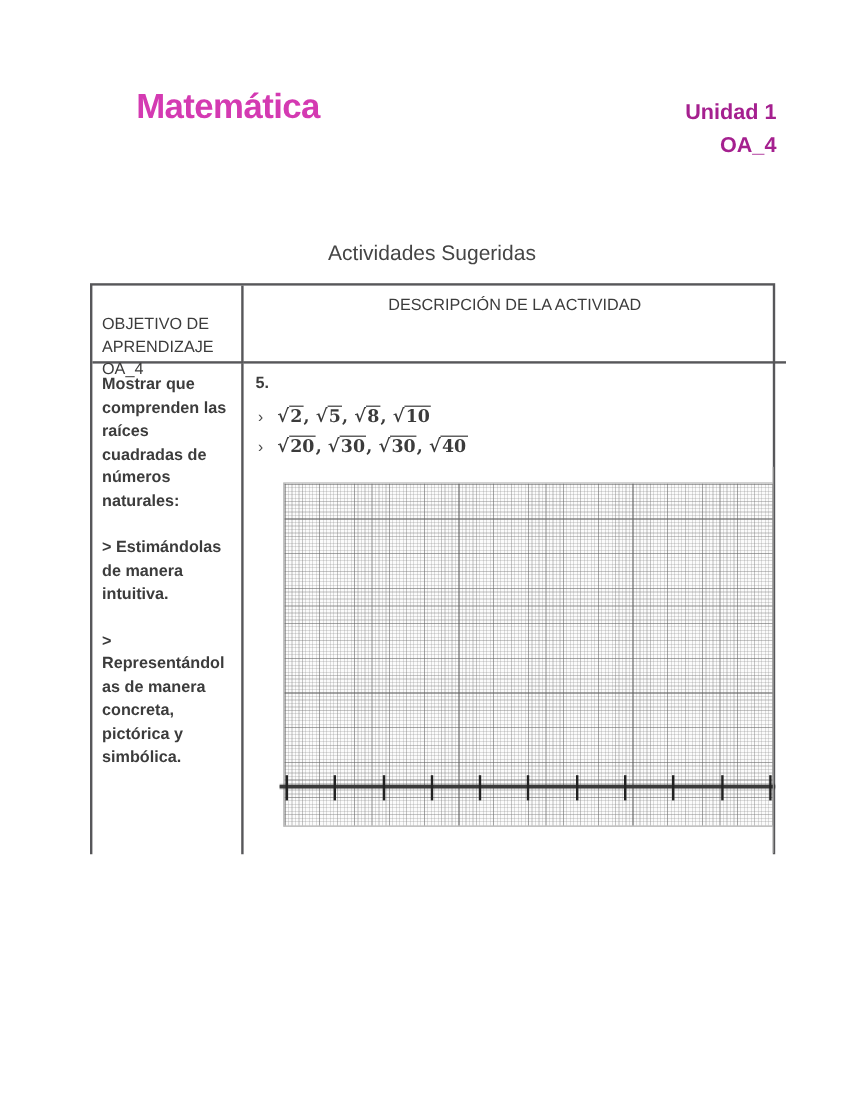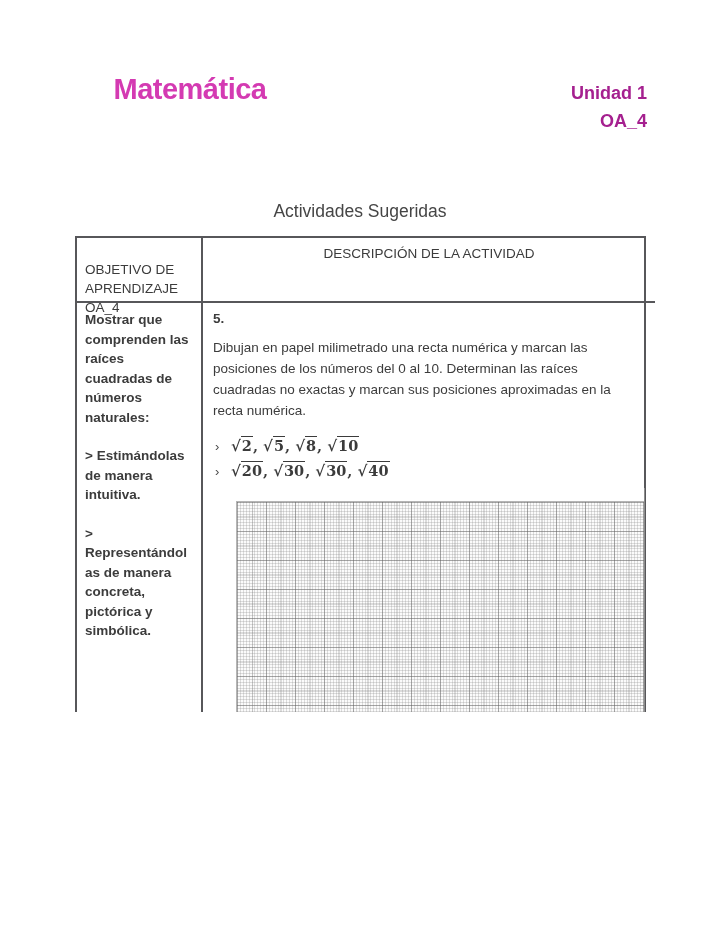--- a/index.html
+++ b/index.html
@@ -112,21 +112,20 @@
     <div class="cell hrow hcell c2">DESCRIPCIÓN DE LA ACTIVIDAD</div>
 
     <div class="cell obj-cell c1">
       <p>Mostrar que comprenden las raíces cuadradas de números naturales:</p>
       <p>&gt; Estimándolas de manera intuitiva.</p>
       <p>&gt; Representándolas de manera concreta, pictórica y simbólica.</p>
     </div>
 
     <div class="cell act-cell c2">
       <p class="act-num">5.</p>
-      <p class="act-desc">Dibujan en papel milimetrado una recta numérica y marcan las posiciones de los números del 0 al 10. Determinan las raíces cuadradas no exactas y marcan sus posiciones aproximadas en la recta numérica.</p>
 
       <div class="roots-row">
         <span class="chev">›</span>
         <span class="roots">
           <span class="root"><span class="sq">√</span><span class="rad">2</span></span><span class="root"><span class="sq">√</span><span class="rad">5</span></span><span class="root"><span class="sq">√</span><span class="rad">8</span></span><span class="root"><span class="sq">√</span><span class="rad">10</span></span>
         </span>
       </div>
 
       <div class="roots-row">
         <span class="chev">›</span>

